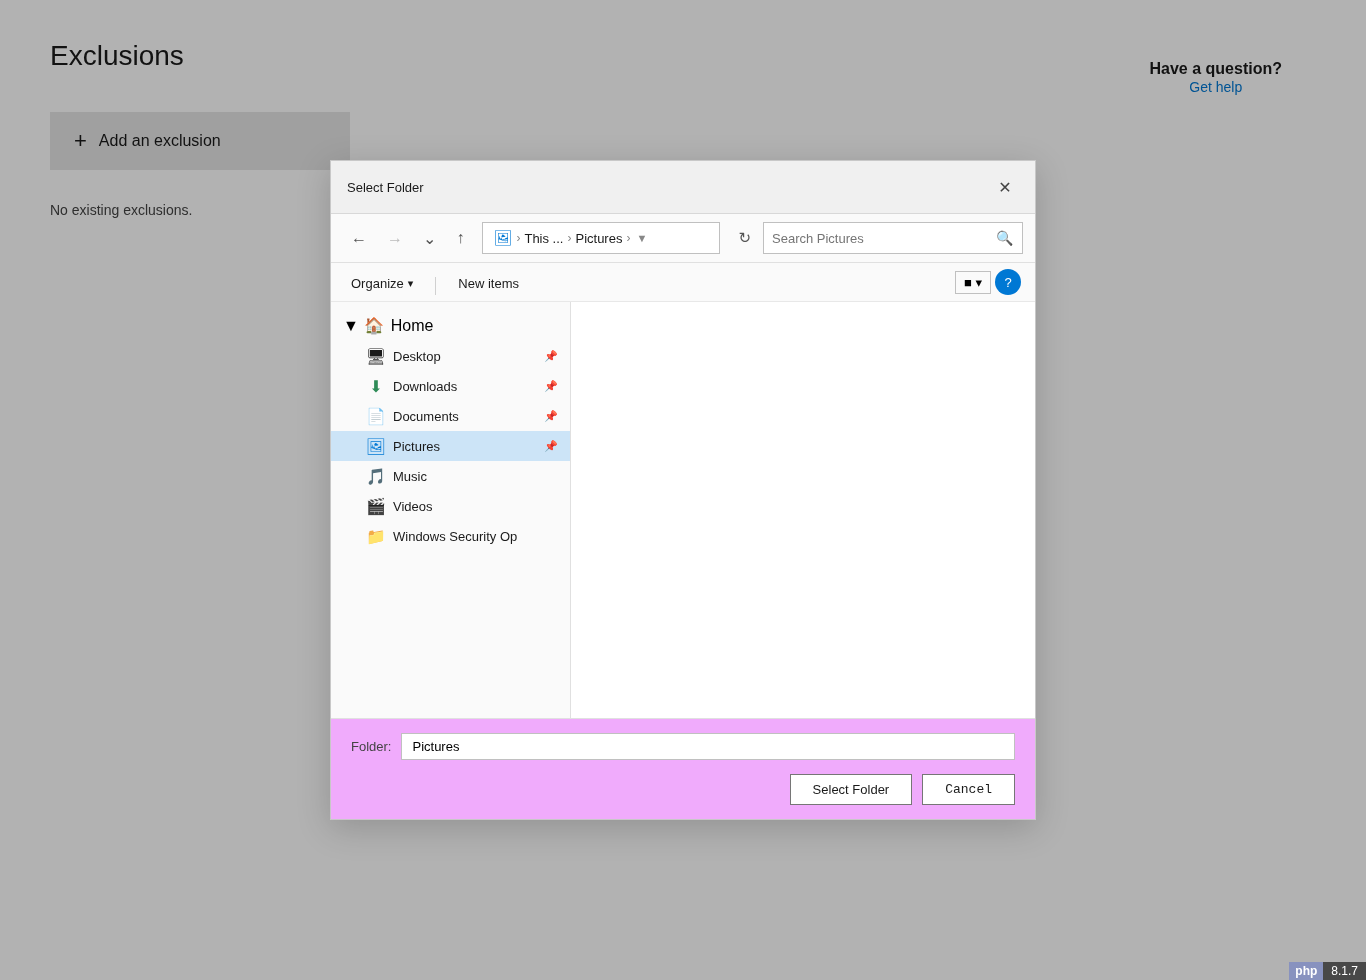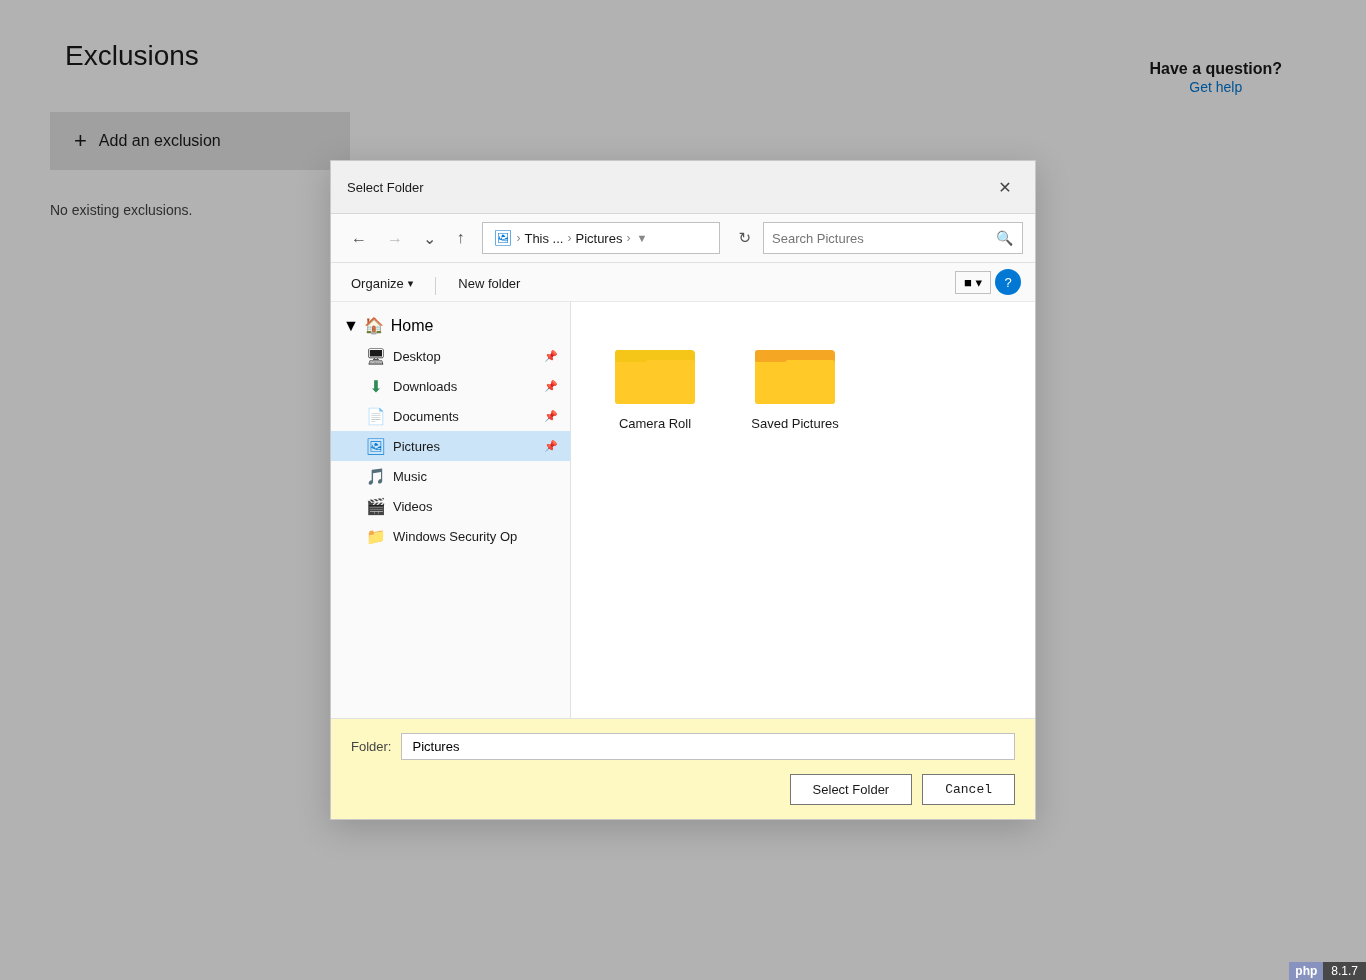--- a/index.html
+++ b/index.html
@@ -17,21 +17,20 @@
       width: 100%;
       height: 100%;
       padding: 40px 50px;
     }
 
     .page-title {
       font-size: 28px;
       font-weight: 300;
       color: #1a1a1a;
       margin-bottom: 14px;
-      margin-left: 15px;
     }
 
     .page-subtitle {
       font-size: 14px;
       color: #444;
       line-height: 1.5;
       max-width: 500px;
     }
 
     .add-exclusion-btn {
@@ -346,21 +345,21 @@
     .folder-label {
       font-size: 13px;
       color: #1a1a1a;
       text-align: center;
     }
 
     
     .dialog-footer {
       border-top: 1px solid #e0e0e0;
       padding: 14px 20px;
-      background: #fef9c3;
+      background: #f0abfc;
     }
 
     .folder-row {
       display: flex;
       align-items: center;
       gap: 10px;
       margin-bottom: 14px;
     }
 
     .folder-label-text {
@@ -483,21 +482,21 @@
       </div>
     </div>
 
     <div class="action-bar">
       <button class="action-btn">
         <span>Organize</span>
         <span class="dropdown-arrow">▾</span>
       </button>
       <div class="action-separator"></div>
       <button class="action-btn">
-        <span>New folder</span>
+        <span>New items</span>
       </button>
       <div class="view-btns">
         <button class="view-btn">■ ▾</button>
         <button class="help-btn">?</button>
       </div>
     </div>
 
     <div class="dialog-body">
 
       <div class="sidebar">
@@ -541,45 +540,20 @@
           <span class="item-icon">🎬</span>
           <span>Videos</span>
         </div>
 
         <div class="sidebar-item" style="padding-left: 36px;">
           <span class="item-icon">📁</span>
           <span style="white-space:nowrap;overflow:hidden;max-width:130px;text-overflow:ellipsis;">Windows Security Op</span>
         </div>
       </div>
 
-      <div class="content-area">
-
-        <div class="folder-item">
-          <div class="folder-icon">
-            <svg class="folder-svg" viewBox="0 0 80 68" xmlns="http://www.w3.org/2000/svg">
-              <rect x="0" y="14" width="80" height="54" rx="4" fill="#F5C518"></rect>
-              <rect x="0" y="24" width="80" height="44" rx="3" fill="#FFCA28"></rect>
-              <rect x="0" y="14" width="32" height="12" rx="3" fill="#F5C518"></rect>
-            </svg>
-          </div>
-          <span class="folder-label">Camera Roll</span>
-        </div>
-
-        <div class="folder-item">
-          <div class="folder-icon">
-            <svg class="folder-svg" viewBox="0 0 80 68" xmlns="http://www.w3.org/2000/svg">
-              <rect x="0" y="14" width="80" height="54" rx="4" fill="#F5A623"></rect>
-              <rect x="0" y="24" width="80" height="44" rx="3" fill="#FFCA28"></rect>
-              <rect x="0" y="14" width="32" height="12" rx="3" fill="#F5A623"></rect>
-            </svg>
-          </div>
-          <span class="folder-label">Saved Pictures</span>
-        </div>
-
-      </div>
     </div>
 
     <div class="dialog-footer">
       <div class="folder-row">
         <span class="folder-label-text">Folder:</span>
         <input class="folder-input" type="text" value="Pictures" style="">
       </div>
       <div class="footer-buttons">
         <button class="btn-select">Select Folder</button>
         <button class="btn-cancel">Cancel</button>

